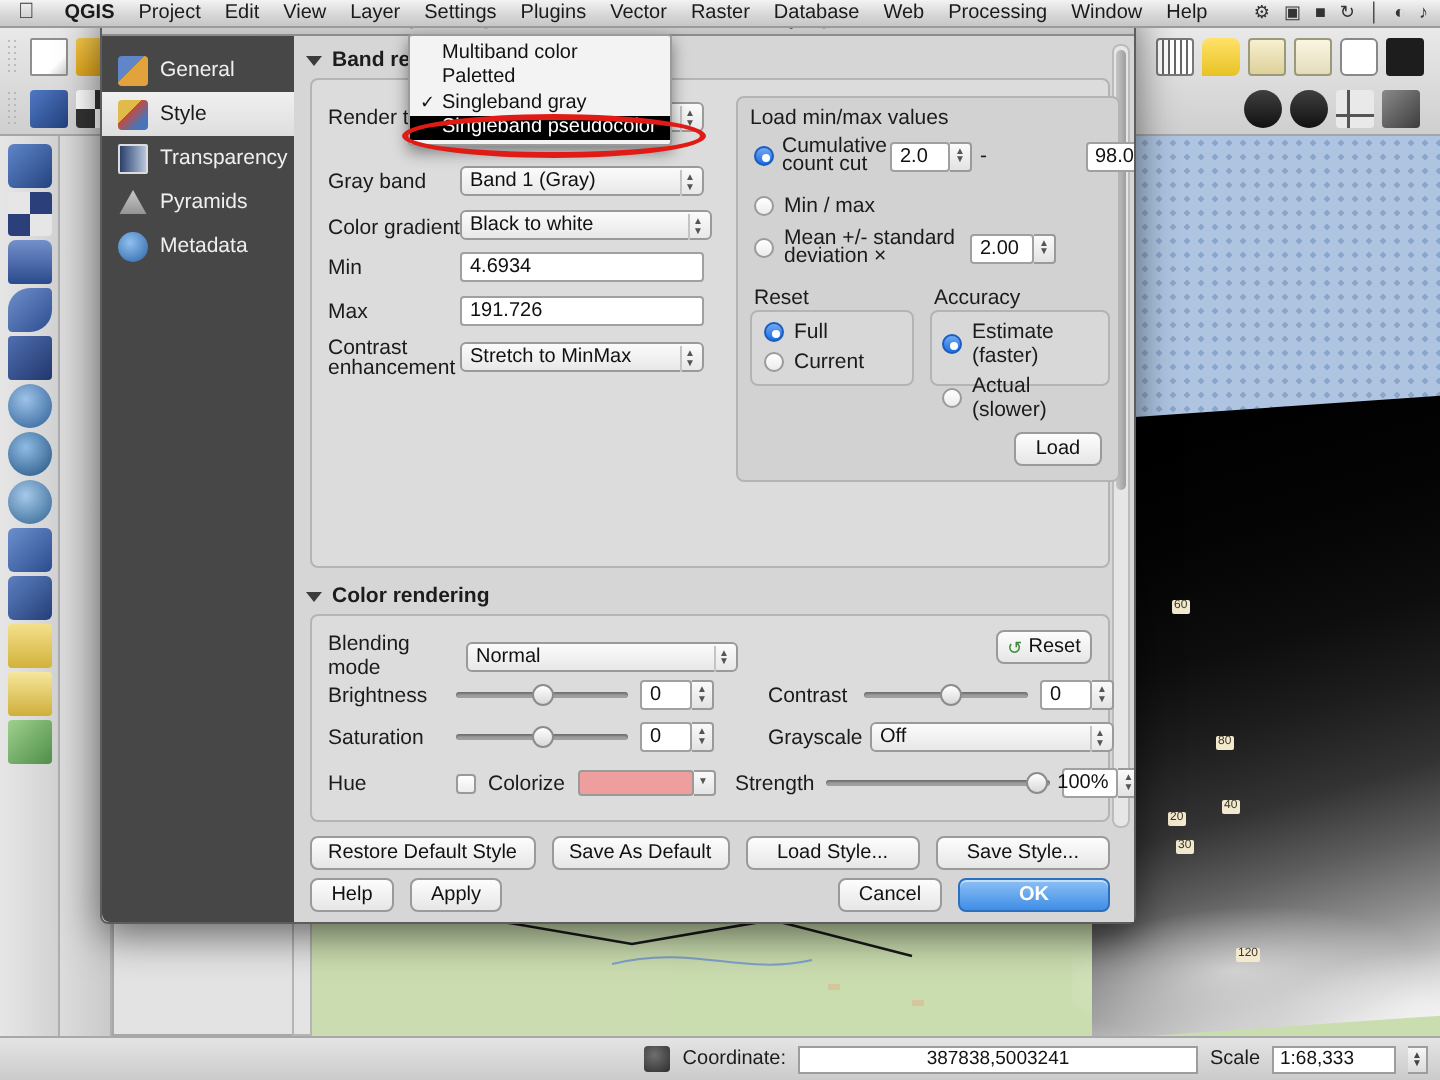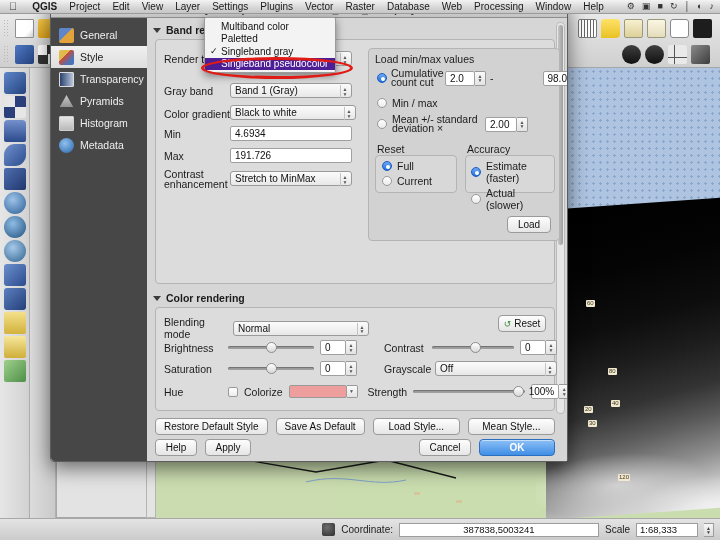--- a/index.html
+++ b/index.html
@@ -482,24 +482,20 @@
       </div>
       <div class="sbitem">
         <span class="sbicon" style="background:linear-gradient(90deg,#2b3f6b,#b7c7de);border:1px solid #dcdcdc;border-radius:1px;"></span>
         <span>Transparency</span>
       </div>
       <div class="sbitem">
         <span class="sbicon" style="background:linear-gradient(180deg,#cfcfcf,#8a8a8a);clip-path:polygon(50% 10%,95% 90%,5% 90%);"></span>
         <span>Pyramids</span>
       </div>
       <div class="sbitem">
-        <span class="sbicon" style="background:linear-gradient(180deg,#e6e6e6,#b9b9b9);border:1px solid #cfcfcf;border-radius:1px;"></span>
-        <span>Histogram</span>
-      </div>
-      <div class="sbitem">
         <span class="sbicon" style="background:radial-gradient(circle at 40% 35%,#8fc0ee,#2a63a8);border-radius:50%;"></span>
         <span>Metadata</span>
       </div>
     </div>
 
     <div id="dlg-content">
       <div id="pane-scroll">
           <div class="th"></div>
         </div>
 
@@ -729,21 +725,21 @@
                 </span>
             </span>
           </div>
         </div>
       </div>
 
       <div style="position:absolute;left:0;bottom:26px;width:420px;display:flex;gap:8px;padding:0 12px 0 8px;">
         <div class="btn" style="flex:1">Restore Default Style</div>
         <div class="btn" style="flex:1">Save As Default</div>
         <div class="btn" style="flex:1">Load Style...</div>
-        <div class="btn" style="flex:1">Mean Style...</div>
+        <div class="btn" style="flex:1">Save Style...</div>
       </div>
 
       <div style="position:absolute;left:0;bottom:5px;width:420px;display:flex;align-items:center;gap:8px;padding:0 12px 0 8px;">
         <div class="btn" style="width:42px">Help</div>
         <div class="btn" style="width:46px">Apply</div>
         <div style="flex:1"></div>
         <div class="btn" style="width:52px">Cancel</div>
         <div class="btn primary" style="width:76px">OK</div>
       </div>
     </div>
@@ -753,19 +749,19 @@
     <div class="mrow">
       <span>Multiband color</span>
     </div>
     <div class="mrow">
       <span>Paletted</span>
     </div>
     <div class="mrow">
       <span class="tick">✓</span>
       <span>Singleband gray</span>
     </div>
-    <div class="mrow sel" style="background: #4c1d95;">
+    <div class="mrow sel" style="background: #000000;">
       <span>Singleband pseudocolor</span>
     </div>
   </div>
 
   <div id="annot-ellipse" style="border-color: rgb(224, 27, 22);"></div>
 </div>
 
 </body></html>

